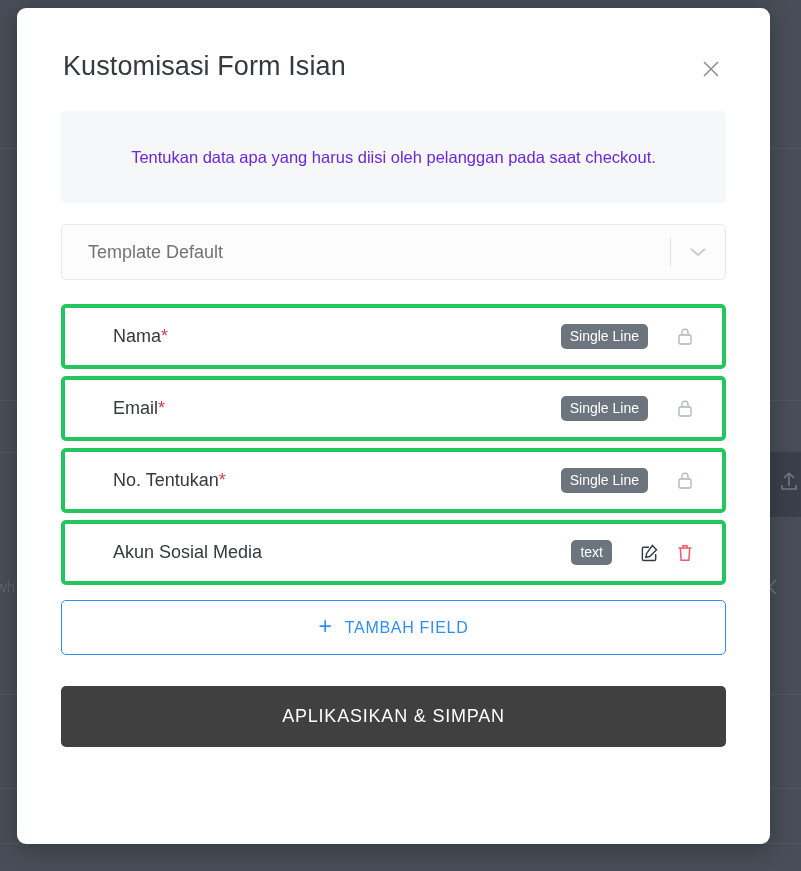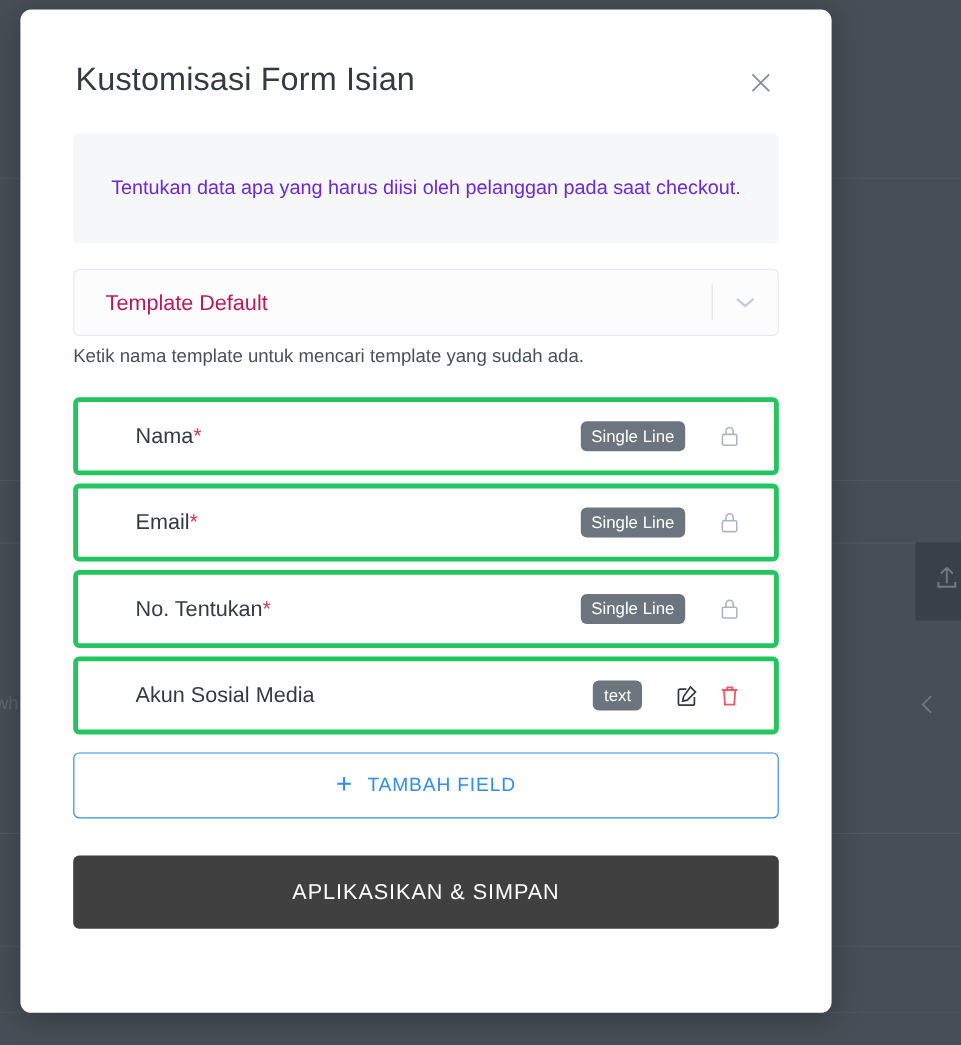--- a/index.html
+++ b/index.html
@@ -41,21 +41,21 @@
   .bg-icon {
     position: absolute;
     color: #737a84;
   }
 
   
   #modal {
     position: absolute;
     left: 17px;
     top: 8px;
-    width: 676px;
+    width: 753px;
     height: 836px;
     background: #ffffff;
     border-radius: 9px;
     box-shadow: 0 4px 24px rgba(0,0,0,.28);
     overflow: hidden;
   }
 
   .modal-head {
     position: relative;
     padding: 42px 44px 0 46px;
@@ -113,21 +113,21 @@
     background: #fcfcfd;
     display: flex;
     align-items: center;
     box-sizing: border-box;
     cursor: pointer;
   }
   .template-select-value {
     flex: 1;
     padding-left: 26px;
     font-size: 18px;
-    color: #be185d;
+    color: #737373;
   }
   .select-divider {
     width: 1px;
     height: 30px;
     background: #dfe3e8;
   }
   .select-caret {
     width: 54px;
     display: flex;
     align-items: center;
@@ -274,21 +274,20 @@
 
     <div class="template-select">
       <span class="template-select-value">Template Default</span>
       <span class="select-divider"></span>
       <span class="select-caret">
         <svg width="20" height="12" viewBox="0 0 20 12" fill="none" stroke="currentColor" stroke-width="2">
           <path d="M3 3 L10 9 L17 3"></path>
         </svg>
       </span>
     </div>
-    <div class="select-hint">Ketik nama template untuk mencari template yang sudah ada.</div>
 
     <div class="field-list">
 
       <div class="field-row">
         <span class="field-label"><span>Nama</span><span class="req-star">*</span></span>
         <span class="type-badge">Single Line</span>
         <span class="row-actions">
           <span class="icon-btn lock-icon">
             <svg width="16" height="19" viewBox="0 0 16 19" fill="none" stroke="currentColor" stroke-width="1.3">
               <rect x="2" y="8" width="12" height="9" rx="1.3"></rect>

